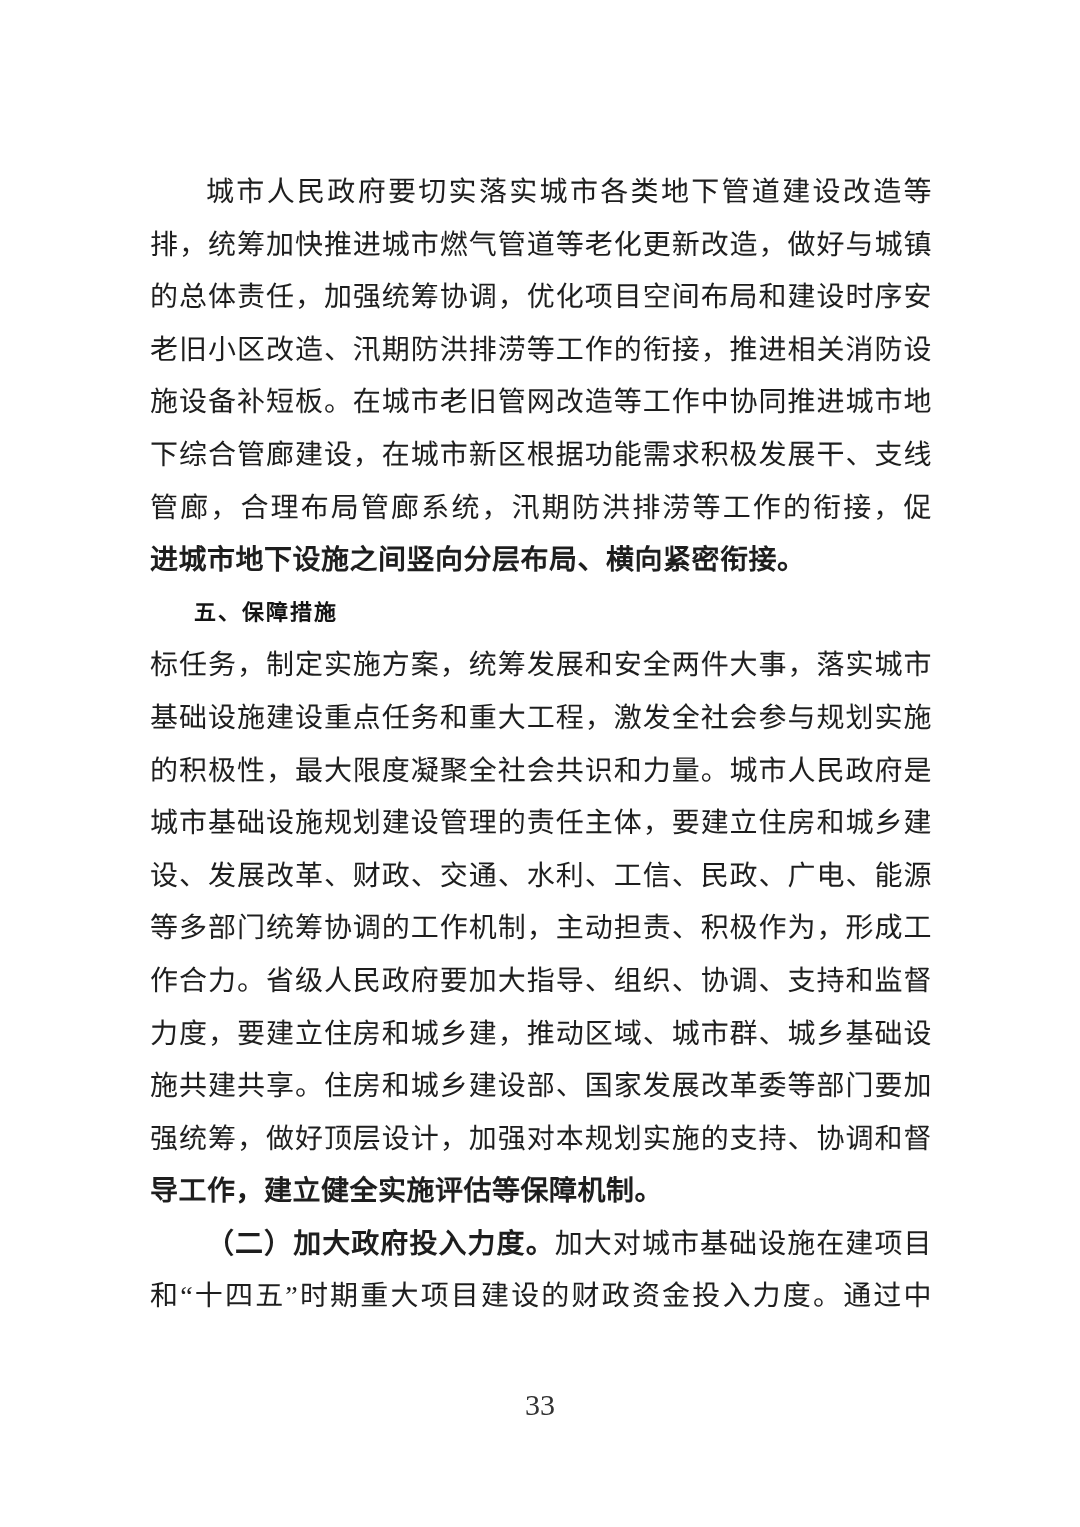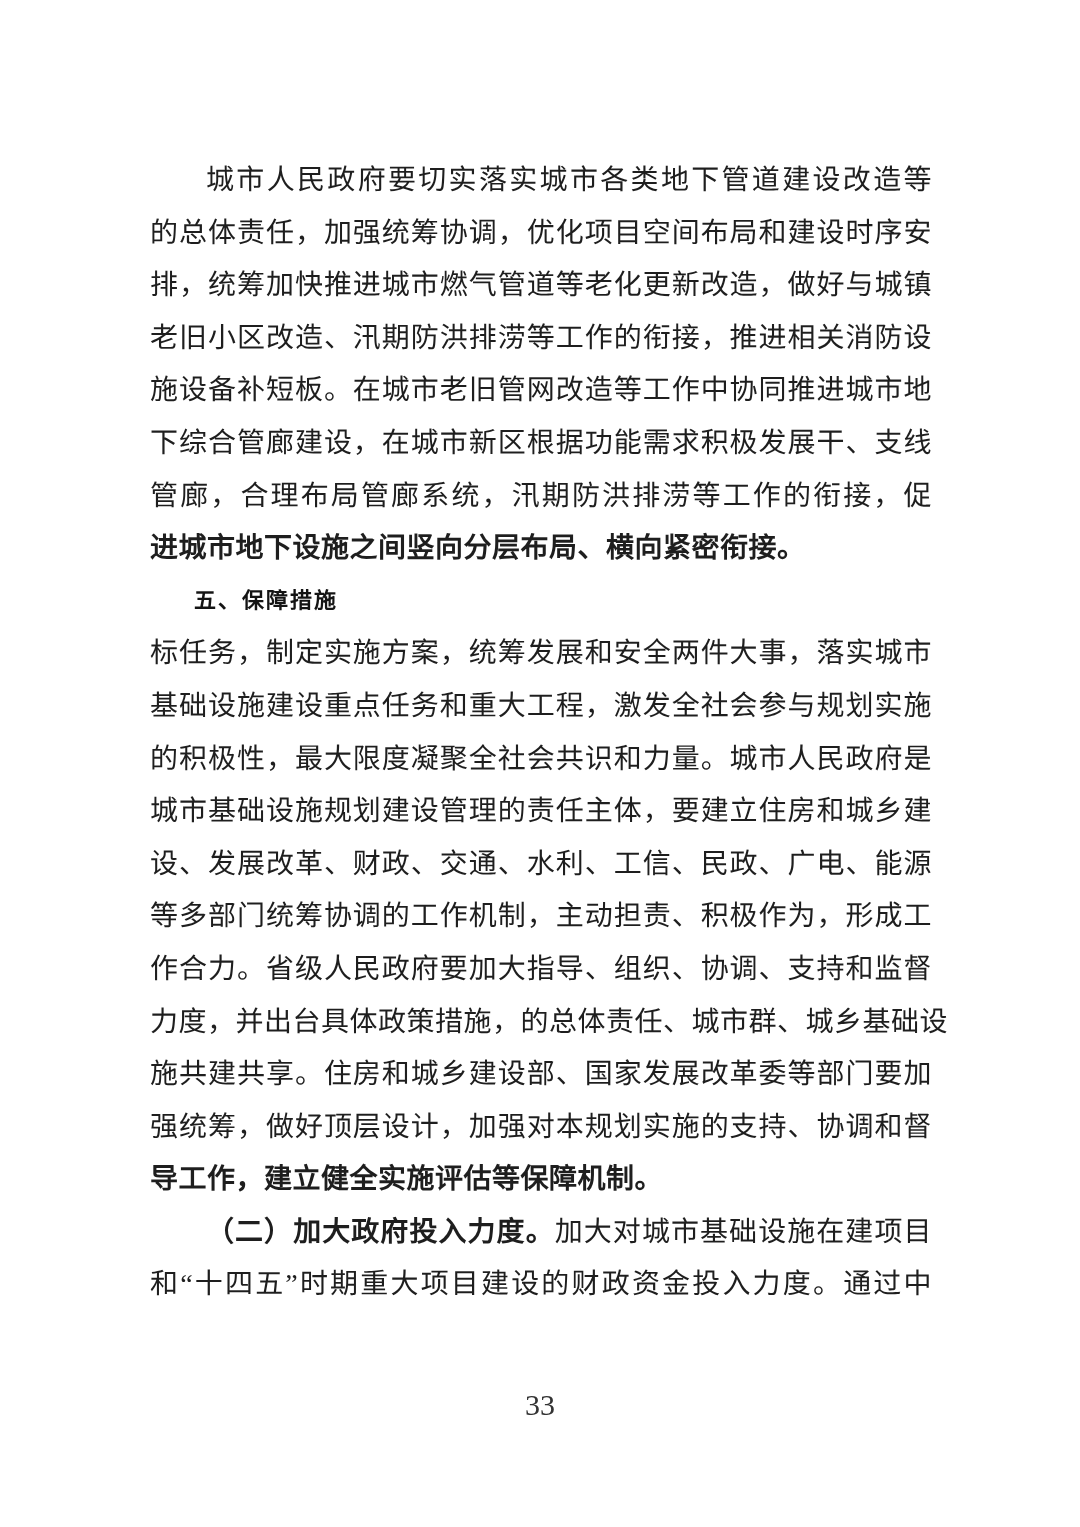--- a/index.html
+++ b/index.html
@@ -11,21 +11,21 @@
     position: relative;
     width: 1080px;
     height: 1527px;
     background: #ffffff;
     overflow: hidden;
     font-family: "Liberation Serif", "DejaVu Serif", serif;
     color: #1e1e1e;
   }
   .text-block {
     position: absolute;
-    top: 154px;
+    top: 166px;
     left: 150px;
     width: 782px;
   }
   .line {
     font-size: 28px;
     line-height: 52.6px;
     height: 52.6px;
     text-align: justify;
     text-align-last: justify;
     text-justify: inter-character;
@@ -63,38 +63,38 @@
     font-family: "Liberation Serif", "DejaVu Serif", serif;
   }
 </style>
 </head>
 <body>
 
 <div class="page">
   <div class="text-block">
 
     <div class="line indent">城市人民政府要切实落实城市各类地下管道建设改造等</div>
+    <div class="line">排，统筹加快推进城市燃气管道等老化更新改造，做好与城镇</div>
     <div class="line">的总体责任，加强统筹协调，优化项目空间布局和建设时序安</div>
-    <div class="line">排，统筹加快推进城市燃气管道等老化更新改造，做好与城镇</div>
     <div class="line">老旧小区改造、汛期防洪排涝等工作的衔接，推进相关消防设</div>
     <div class="line">施设备补短板。在城市老旧管网改造等工作中协同推进城市地</div>
     <div class="line">下综合管廊建设，在城市新区根据功能需求积极发展干、支线</div>
     <div class="line">管廊，合理布局管廊系统，汛期防洪排涝等工作的衔接，促</div>
     <div class="line para-end">进城市地下设施之间竖向分层布局、横向紧密衔接。</div>
 
     <div class="line heading indent">五、保障措施</div>
 
     <div class="line">标任务，制定实施方案，统筹发展和安全两件大事，落实城市</div>
     <div class="line">基础设施建设重点任务和重大工程，激发全社会参与规划实施</div>
     <div class="line">的积极性，最大限度凝聚全社会共识和力量。城市人民政府是</div>
     <div class="line">城市基础设施规划建设管理的责任主体，要建立住房和城乡建</div>
     <div class="line">设、发展改革、财政、交通、水利、工信、民政、广电、能源</div>
     <div class="line">等多部门统筹协调的工作机制，主动担责、积极作为，形成工</div>
     <div class="line">作合力。省级人民政府要加大指导、组织、协调、支持和监督</div>
-    <div class="line">力度，并出台具体政策措施，的总体责任、城市群、城乡基础设</div>
+    <div class="line">力度，要建立住房和城乡建，推动区域、城市群、城乡基础设</div>
     <div class="line">施共建共享。住房和城乡建设部、国家发展改革委等部门要加</div>
     <div class="line">强统筹，做好顶层设计，加强对本规划实施的支持、协调和督</div>
     <div class="line para-end">导工作，建立健全实施评估等保障机制。</div>
 
     <div class="line indent">
       <span class="lead">（二）加大政府投入力度。</span><span>加大对城市基础设施在建项目</span>
     </div>
     <div class="line">和“十四五”时期重大项目建设的财政资金投入力度。通过中</div>
 
   </div>

